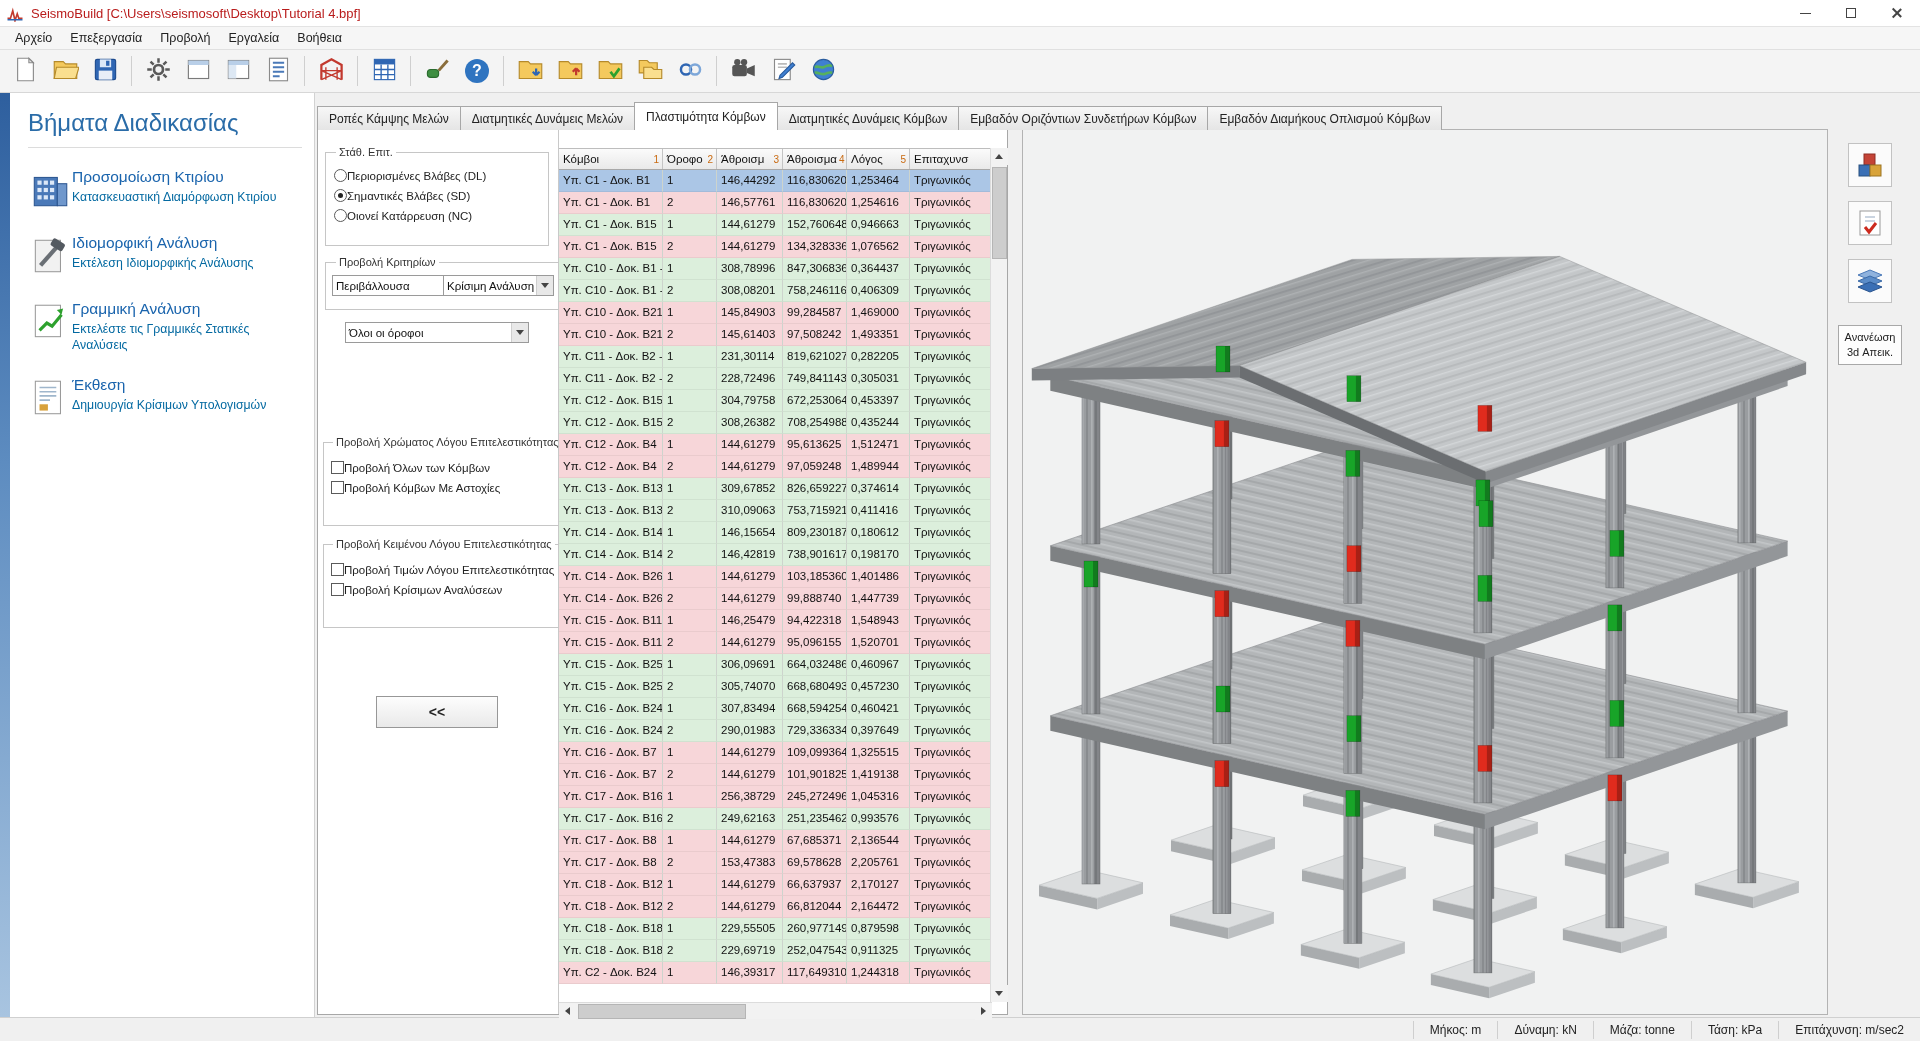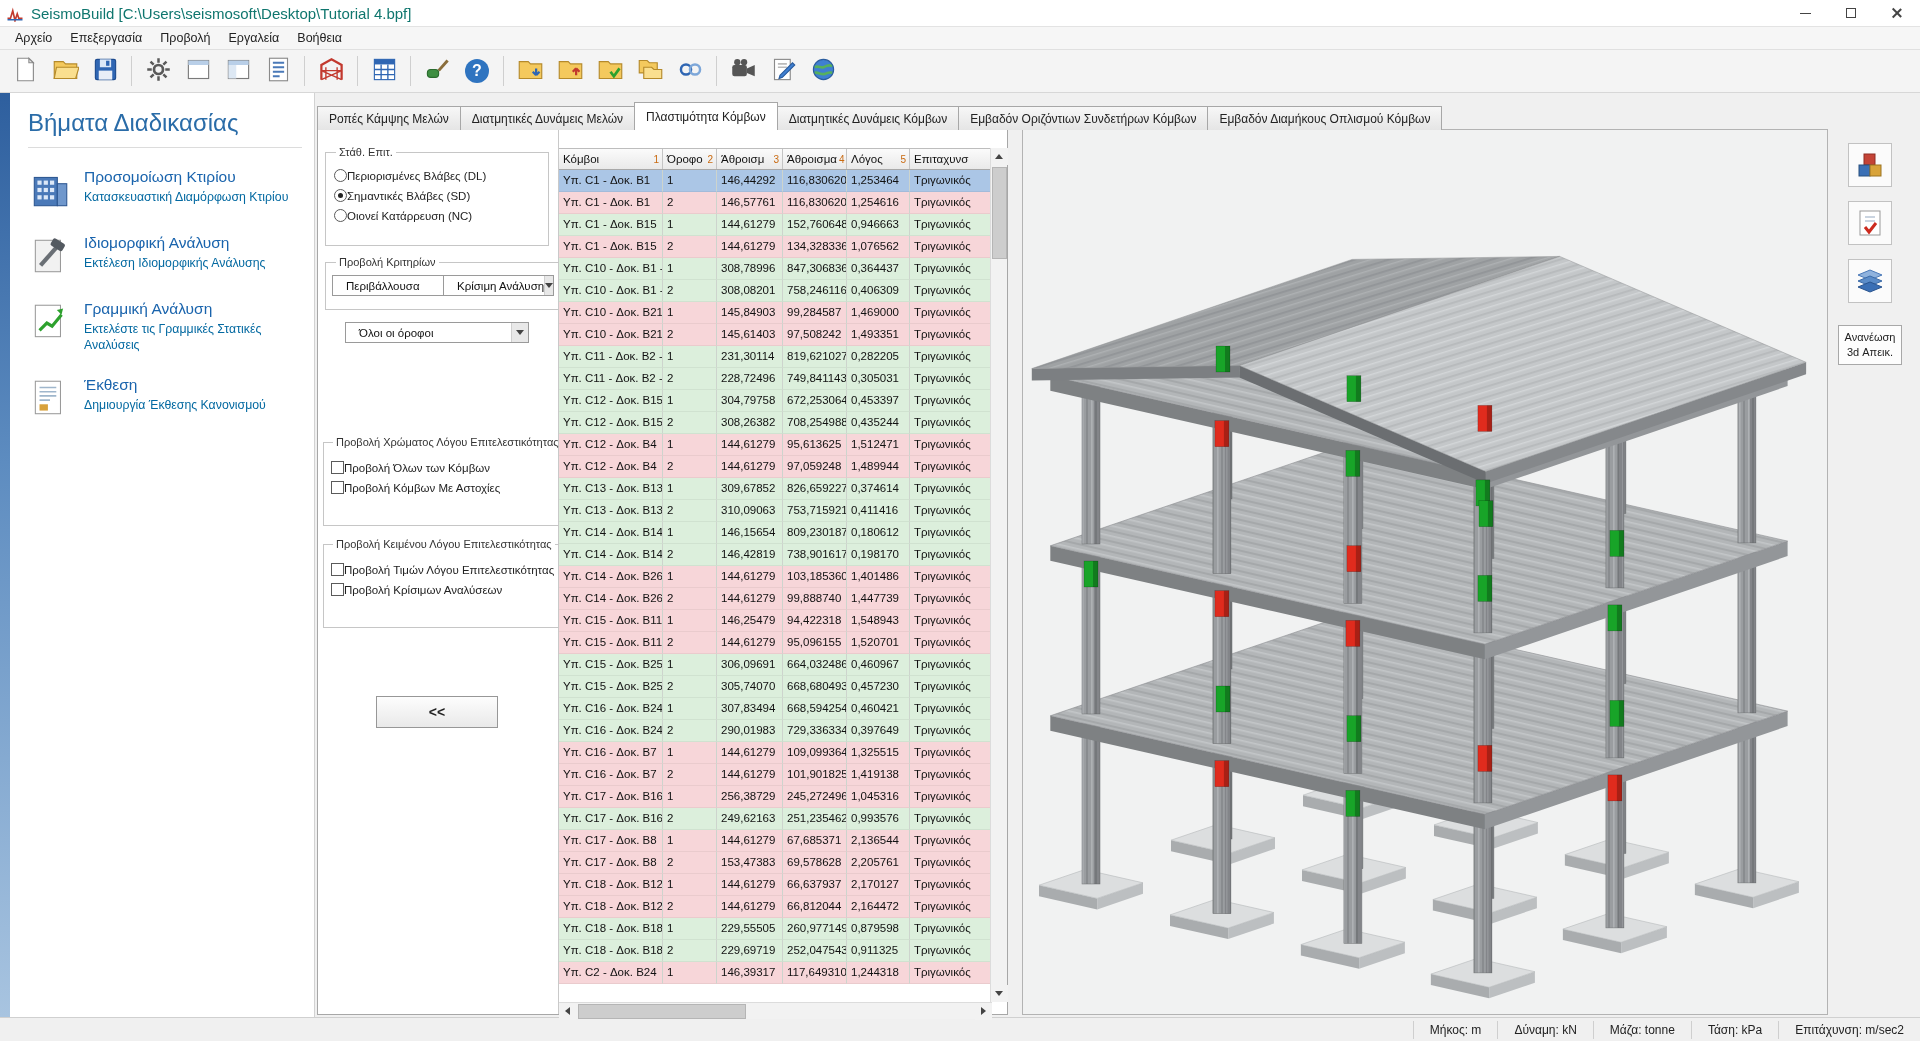--- a/index.html
+++ b/index.html
@@ -2,21 +2,21 @@
 <html><head>
 <meta charset="utf-8">
 <style>
   *{box-sizing:border-box;margin:0;padding:0}
   html,body{background:#dcdcdc;font-family:"Liberation Sans",sans-serif}
   #app{position:relative;width:1920px;height:1041px;background:#f0f0f0;overflow:hidden;font-family:"Liberation Sans",sans-serif}
 
   
   #titlebar{position:absolute;left:0;top:0;width:1920px;height:27px;background:#ffffff;border-bottom:1px solid #e3e3e3;display:flex;align-items:center}
   #titlebar .app-ico{width:18px;height:18px;margin:0 7px 0 6px}
-  #titlebar .t-text{font-size:15px;color:#0f766e}
+  #titlebar .t-text{font-size:13px;color:#b91c1c}
   #titlebar .spacer{flex:1}
   .win-btn{width:46px;height:27px;display:flex;align-items:center;justify-content:center;cursor:pointer}
   .glyph-min{width:11px;height:1px;background:#444}
   .glyph-max{width:10px;height:10px;border:1px solid #444}
   .glyph-close{position:relative;width:12px;height:12px}
   .glyph-close::before,.glyph-close::after{content:"";position:absolute;left:5px;top:0;width:1.5px;height:12px;background:#444}
   .glyph-close::before{transform:rotate(45deg)}
   .glyph-close::after{transform:rotate(-45deg)}
 
   
@@ -29,21 +29,21 @@
   .tb-btn svg{width:27px;height:27px}
   .tb-sep{width:1px;height:30px;background:#cfcfcf;margin:0 5px}
   .help-bubble{display:inline-flex;width:24px;height:24px;border-radius:50%;background:#2f74c0;color:#fff;font-size:16px;font-weight:bold;align-items:center;justify-content:center}
 
   
   #sidebar{position:absolute;left:0;top:93px;width:315px;height:924px;background:#ffffff;border-right:1px solid #d2d2d2}
   #sidebar .accent{position:absolute;left:0;top:0;width:10px;height:100%;background:linear-gradient(180deg,#2e5f9e 0%,#5d8cc0 40%,#a8c4e0 100%)}
   .sb-inner{padding:16px 12px 0 28px}
   .sb-title{font-size:24px;color:#2a6ca8}
   .sb-rule{border-top:1px solid #dcdcdc;margin:10px 0 20px 0}
-  .sb-item{display:flex;gap:12px;margin-bottom:22px;cursor:pointer}
+  .sb-item{display:flex;margin-bottom:22px;cursor:pointer}
   .sb-item .sb-icon{width:44px;height:44px;flex:none}
   .sb-item .sb-icon svg{width:44px;height:44px}
   .sb-item .t{font-size:15.5px;color:#1a64ad;margin-bottom:4px}
   .sb-item .s{font-size:12.3px;color:#0369a1;line-height:1.3;max-width:210px}
 
   
   #tabstrip{position:absolute;left:317px;top:102px;height:28px;width:1240px;display:flex;align-items:flex-end;z-index:5}
   .tab{height:24px;display:flex;align-items:center;padding:0 11px;font-size:12px;color:#222;background:linear-gradient(#f7f7f7,#e5e5e5);border:1px solid #a7a7a7;border-bottom:none;margin-right:-1px;cursor:pointer;white-space:nowrap}
   .tab.active{height:28px;background:#fff;position:relative;z-index:6}
 
@@ -54,21 +54,21 @@
   legend{font-size:11px;color:#333;padding:0 3px;margin-left:4px;white-space:nowrap}
   #fs-perf{left:7px;top:16px;width:224px;height:100px;padding:4px 6px}
   #fs-crit{left:7px;top:126px;width:224px;height:54px;padding:5px 6px}
   #fs-color{left:5px;top:306px;width:232px;height:90px;padding:6px 5px}
   #fs-text{left:5px;top:408px;width:232px;height:90px;padding:6px 5px}
   .radio,.check{display:flex;align-items:center;font-size:11.5px;color:#222;margin:7px 2px;cursor:pointer;white-space:nowrap}
   .rb{width:13px;height:13px;border:1px solid #5a5a5a;border-radius:50%;background:#fff;flex:none;position:relative}
   .rb.on::after{content:"";position:absolute;left:3px;top:3px;width:5px;height:5px;border-radius:50%;background:#222}
   .cb{width:13px;height:13px;border:1px solid #5a5a5a;background:#fff;flex:none}
   .combo-row{display:flex;gap:0;margin-top:2px}
-  .combo{height:21px;border:1px solid #9a9a9a;background:#fff;display:flex;align-items:center;font-size:11.5px;color:#111;padding-left:13px;cursor:pointer;position:relative;white-space:nowrap}
+  .combo{height:21px;border:1px solid #9a9a9a;background:#fff;display:flex;align-items:center;font-size:11.5px;color:#111;padding-left:3px;cursor:pointer;position:relative;white-space:nowrap}
   .combo .caret-box{margin-left:auto;width:17px;height:100%;background:#e8e8e8;border-left:1px solid #cfcfcf;display:flex;align-items:center;justify-content:center}
   .tri-down{width:0;height:0;border-left:4px solid transparent;border-right:4px solid transparent;border-top:5px solid #444}
   .tri-up{width:0;height:0;border-left:4px solid transparent;border-right:4px solid transparent;border-bottom:5px solid #444}
   .tri-left{width:0;height:0;border-top:4px solid transparent;border-bottom:4px solid transparent;border-right:5px solid #444}
   .tri-right{width:0;height:0;border-top:4px solid transparent;border-bottom:4px solid transparent;border-left:5px solid #444}
   #combo-env{width:112px}
   #combo-crit{width:110px;border-left:none}
   #combo-floors{position:absolute;left:27px;top:192px;width:184px}
   #collapse-btn{position:absolute;left:58px;top:566px;width:122px;height:32px;background:linear-gradient(#fdfdfd,#e9e9e9);border:1px solid #979797;font-size:14px;font-weight:bold;color:#222;cursor:pointer;font-family:"Liberation Sans",sans-serif}
 
@@ -320,21 +320,21 @@
             </div>
           </div>
           <div class="sb-item">
             <span class="sb-icon"><svg viewBox="0 0 42 42">
                 <rect x="7" y="5" width="24" height="31" fill="#fff" stroke="#9a9a9a"></rect>
                 <path d="M11 11h16M11 15h16M11 19h16M11 23h10" stroke="#9fb6cc" stroke-width="1.6"></path>
                 <rect x="11" y="27" width="8" height="6" fill="#d8a13a"></rect>
               </svg></span>
             <div>
               <div class="t">Έκθεση</div>
-              <div class="s">Δημιουργία Έκθεσης Κανονισμού</div>
+              <div class="s">Δημιουργία Κρίσιμων Υπολογισμών</div>
             </div>
           </div>
         </div>
     </div>
   </div>
 
   <div id="tabstrip">
       <div class="tab">Ροπές Κάμψης Μελών</div>
       <div class="tab">Διατμητικές Δυνάμεις Μελών</div>
       <div class="tab active">Πλαστιμότητα Κόμβων</div>

